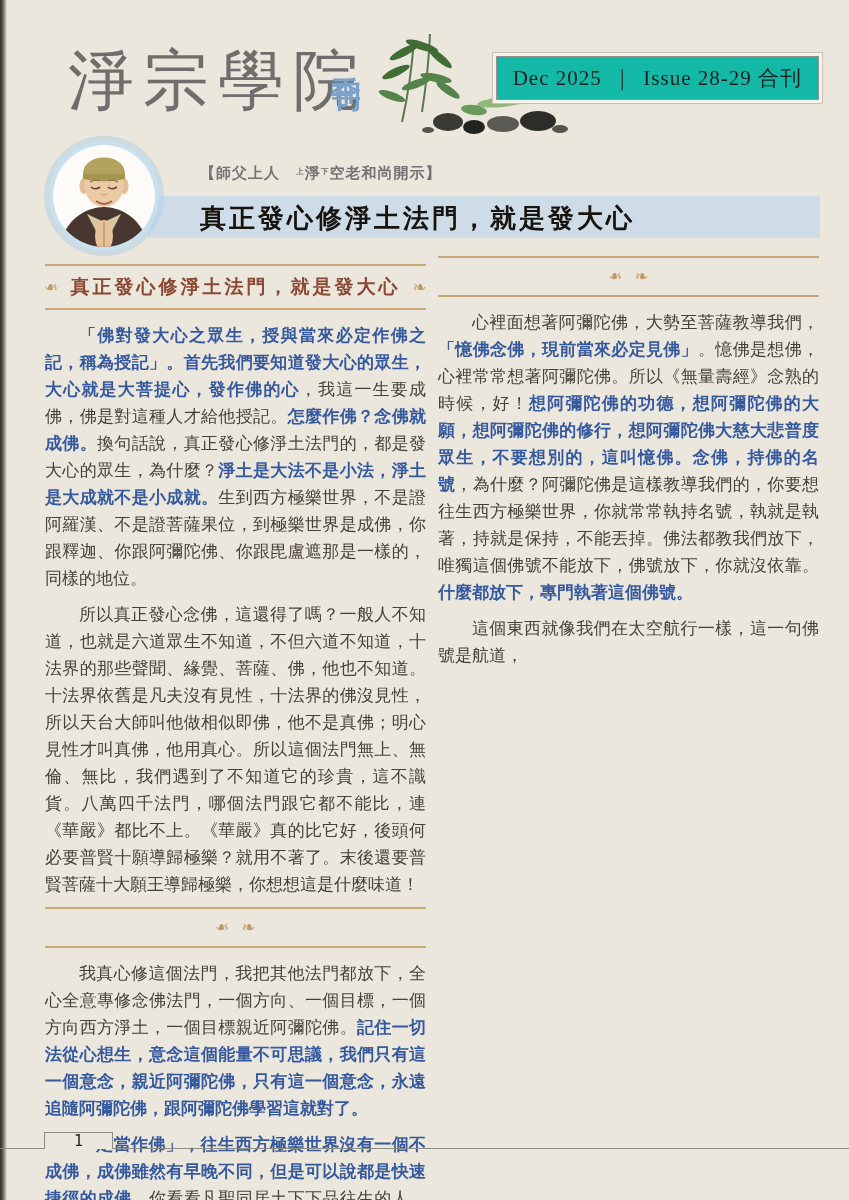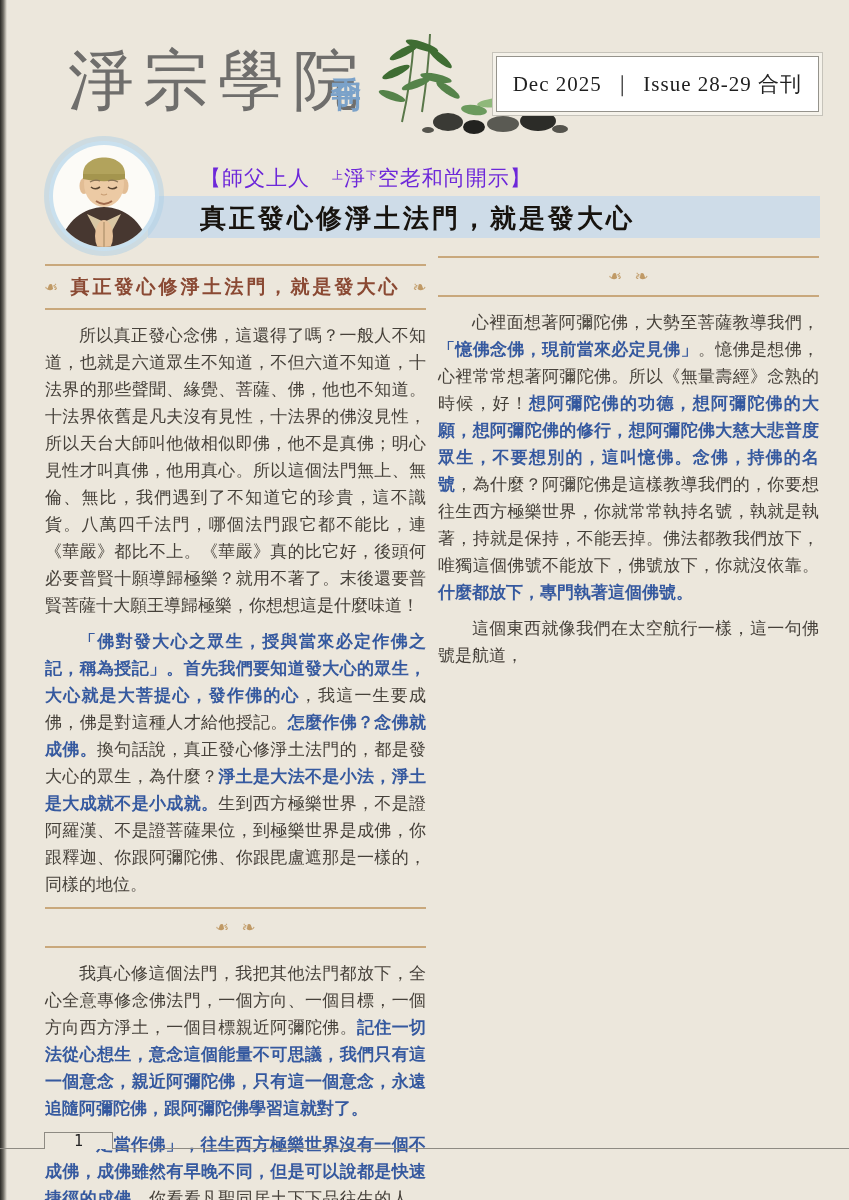--- a/index.html
+++ b/index.html
@@ -19,34 +19,34 @@
     font-size:66px; color:#6f6e6c; letter-spacing:9px; font-weight:500;
   }
   .masthead-sub {
     position:absolute; left:330px; top:52px; width:36px; height:86px;
     writing-mode:vertical-rl; text-orientation:upright;
     font-size:30px; font-weight:700; color:#7ba2c9; letter-spacing:6px;
   }
   .bamboo { position:absolute; left:352px; top:26px; }
   .issue-box {
     position:absolute; right:30px; top:56px;
-    background:#ffffff; border:1px solid #95938c;
+    background:#14b8a6; border:1px solid #95938c;
     box-shadow:0 0 0 3px #f5f2ea, 0 0 0 4px #c6c3ba;
-    padding:13px 16px; font-size:21px; color:#1f1f1f; letter-spacing:1px;
+    padding:7px 16px; font-size:21px; color:#1f1f1f; letter-spacing:1px;
     white-space:nowrap;
   }
   .issue-box .sep { margin:0 10px; color:#333; }
   
   .feature-banner {
     position:absolute; left:148px; top:196px; width:672px; height:42px;
     background:#cedce8;
   }
   .speaker {
     position:absolute; left:200px; top:164px;
-    font-size:21px; font-weight:400; color:#6d28d9; letter-spacing:1px;
+    font-size:15px; font-weight:700; color:#737373; letter-spacing:1px;
   }
   .s-sup { font-size:0.52em; vertical-align:0.55em; }
   .feature-title {
     position:absolute; left:200px; top:201px;
     font-size:26px; font-weight:700; color:#17130e; letter-spacing:3px;
   }
   .portrait { position:absolute; left:40px; top:132px; }
   
   .col { position:absolute; width:381px; }
   .col-left  { left:45px;  top:262px; }
@@ -153,22 +153,22 @@
       <path d="M56,69 q8,6 16,0" stroke="#a06a4c" stroke-width="1.8" fill="none"></path>
     </g>
   </svg>
 
   <div class="col col-left">
     <div class="sect">
       <span class="flourish flip">❧</span>
       <span>真正發心修淨土法門，就是發大心</span>
       <span class="flourish">❧</span>
     </div>
+    <p class="para"><span class="s-em">「佛對發大心之眾生，授與當來必定作佛之記，稱為授記」。首先我們要知道發大心的眾生，大心就是大菩提心，發作佛的心</span><span>，我這一生要成佛，佛是對這種人才給他授記。</span><span class="s-em">怎麼作佛？念佛就成佛。</span><span>換句話說，真正發心修淨土法門的，都是發大心的眾生，為什麼？</span><span class="s-em">淨土是大法不是小法，淨土是大成就不是小成就。</span><span>生到西方極樂世界，不是證阿羅漢、不是證菩薩果位，到極樂世界是成佛，你跟釋迦、你跟阿彌陀佛、你跟毘盧遮那是一樣的，同樣的地位。</span></p>
     <p class="para"><span>所以真正發心念佛，這還得了嗎？一般人不知道，也就是六道眾生不知道，不但六道不知道，十法界的那些聲聞、緣覺、菩薩、佛，他也不知道。十法界依舊是凡夫沒有見性，十法界的佛沒見性，所以天台大師叫他做相似即佛，他不是真佛；明心見性才叫真佛，他用真心。所以這個法門無上、無倫、無比，我們遇到了不知道它的珍貴，這不識貨。八萬四千法門，哪個法門跟它都不能比，連《華嚴》都比不上。《華嚴》真的比它好，後頭何必要普賢十願導歸極樂？就用不著了。末後還要普賢菩薩十大願王導歸極樂，你想想這是什麼味道！</span></p>
-    <p class="para"><span class="s-em">「佛對發大心之眾生，授與當來必定作佛之記，稱為授記」。首先我們要知道發大心的眾生，大心就是大菩提心，發作佛的心</span><span>，我這一生要成佛，佛是對這種人才給他授記。</span><span class="s-em">怎麼作佛？念佛就成佛。</span><span>換句話說，真正發心修淨土法門的，都是發大心的眾生，為什麼？</span><span class="s-em">淨土是大法不是小法，淨土是大成就不是小成就。</span><span>生到西方極樂世界，不是證阿羅漢、不是證菩薩果位，到極樂世界是成佛，你跟釋迦、你跟阿彌陀佛、你跟毘盧遮那是一樣的，同樣的地位。</span></p>
     <div class="sect">
       <span class="flourish flip">❧</span>
       <span class="flourish">❧</span>
     </div>
     <p class="para"><span>我真心修這個法門，我把其他法門都放下，全心全意專修念佛法門，一個方向、一個目標，一個方向西方淨土，一個目標親近阿彌陀佛。</span><span class="s-em">記住一切法從心想生，意念這個能量不可思議，我們只有這一個意念，親近阿彌陀佛，只有這一個意念，永遠追隨阿彌陀佛，跟阿彌陀佛學習這就對了。</span></p>
     <p class="para"><span class="s-em">「定當作佛」，往生西方極樂世界沒有一個不成佛，成佛雖然有早晚不同，但是可以說都是快速捷徑的成佛。</span><span>你看看凡聖同居土下下品往生的人，這地位最低的，到</span></p>
   </div>
 
   <div class="col col-right">
     <div class="sect">

